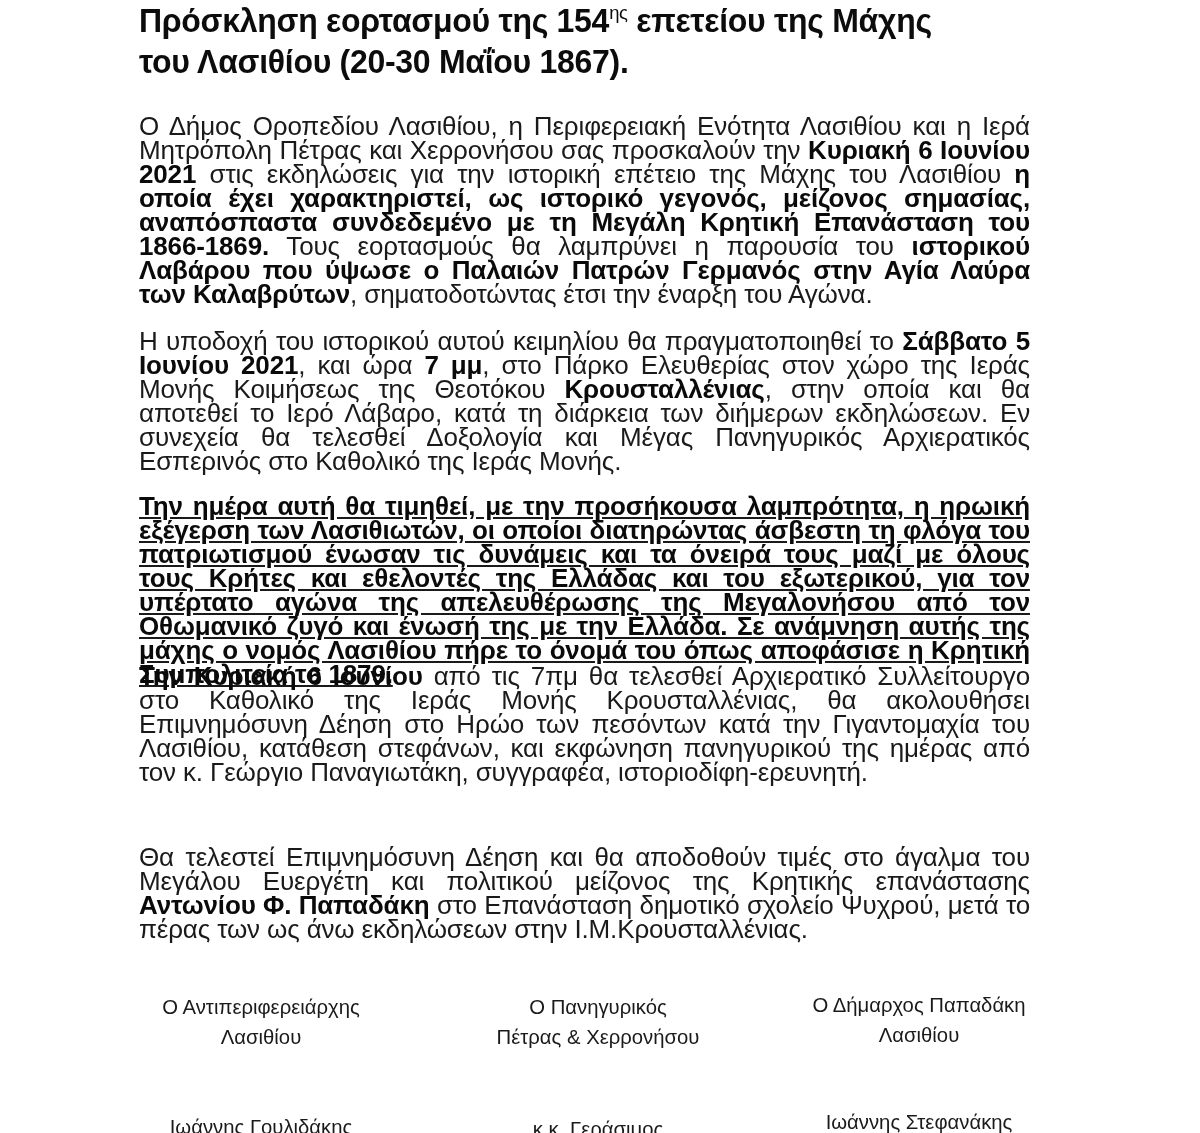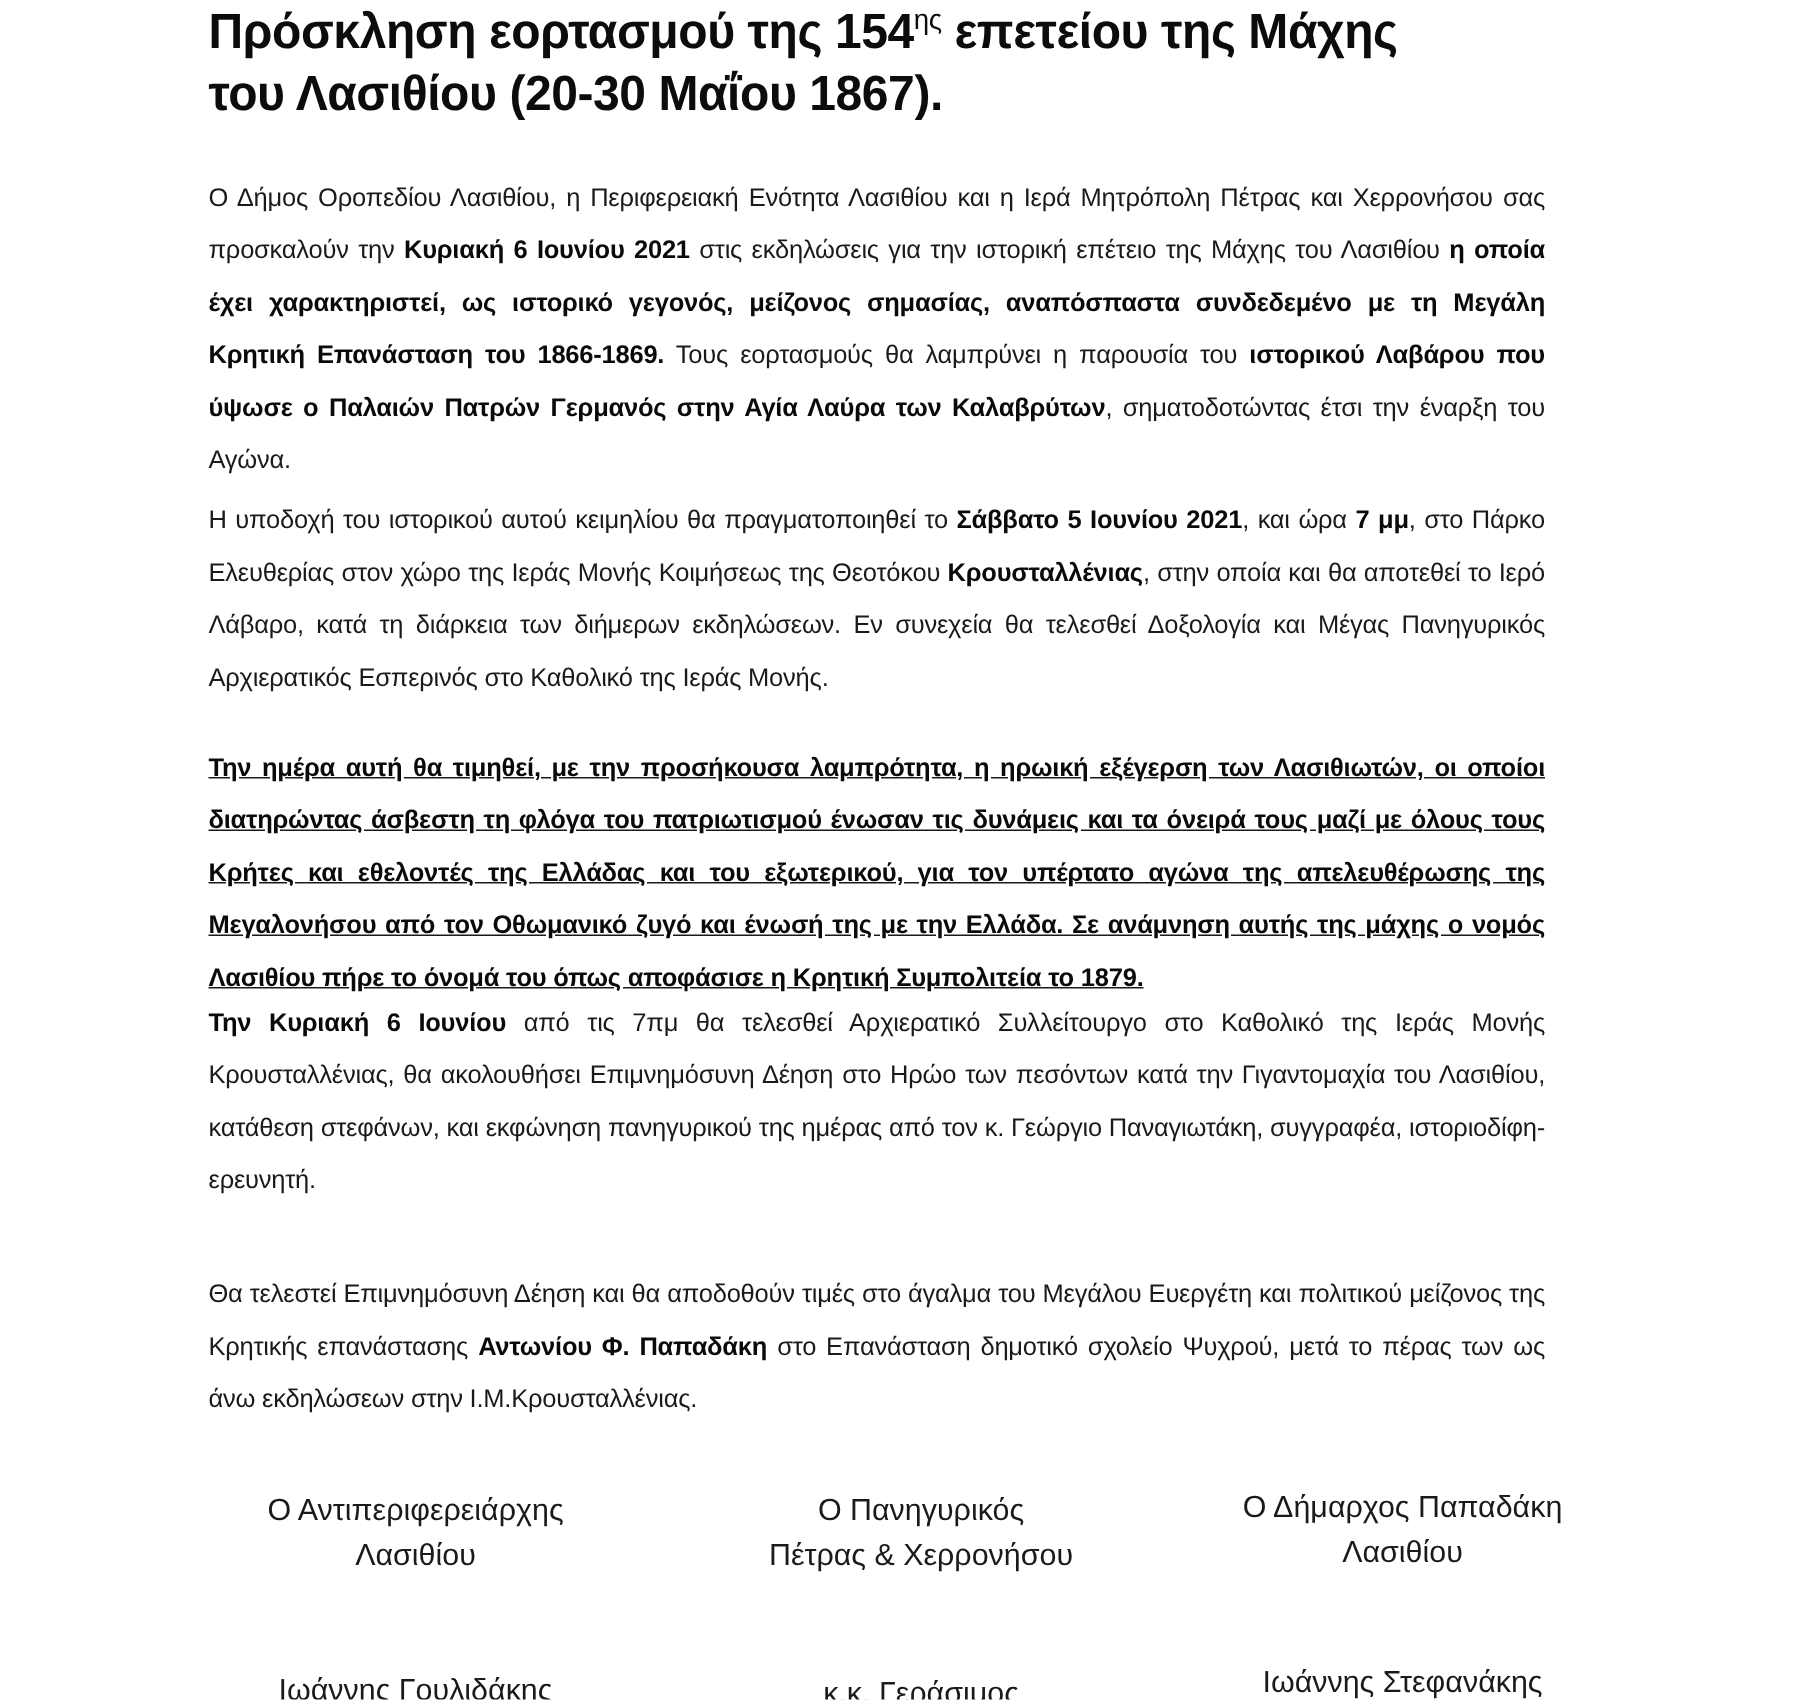--- a/index.html
+++ b/index.html
@@ -35,40 +35,40 @@
     }
     .title .sup {
       font-size: 19px;
       vertical-align: 13px;
       line-height: 0;
       font-weight: normal;
       margin-top: 12px;
     }
     .para {
       margin: 0;
-      font-size: 17px;
-      line-height: 35px;
+      font-size: 26px;
+      line-height: 24px;
       text-align: justify;
       color: #1a1a1a;
       letter-spacing: -0.15px;
     }
     .para b, .para .b {
       font-weight: bold;
       color: #0a0a0a;
     }
     #p1 { position: absolute; top: 114px; }
     #p2 { position: absolute; top: 329px; }
     #p3 { position: absolute; top: 494px; text-decoration: underline; }
     #p4 { position: absolute; top: 664px; }
     #p5 { position: absolute; top: 845px; }
 
     .signatures {
       position: absolute;
       top: 992px;
-      left: 16px;
+      left: 0;
       width: 1028px;
       height: 141px;
     }
     .sig {
       position: absolute;
       text-align: center;
       font-size: 20.3px;
       line-height: 30px;
       color: #1a1a1a;
       white-space: nowrap;

